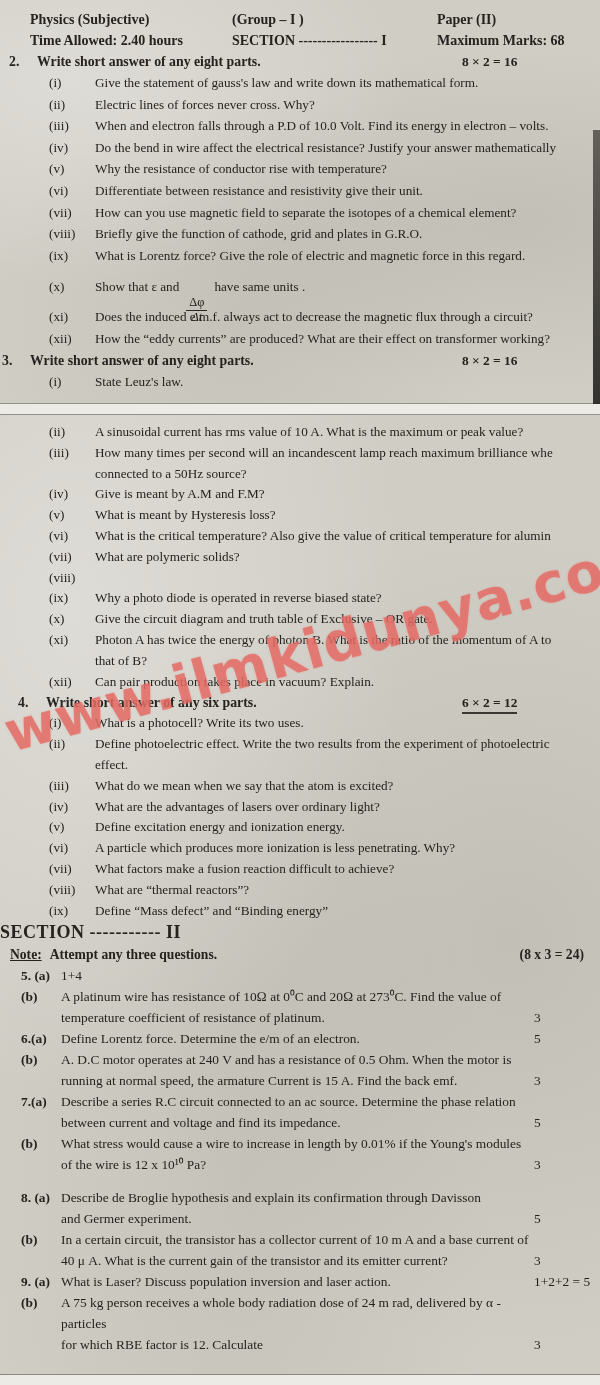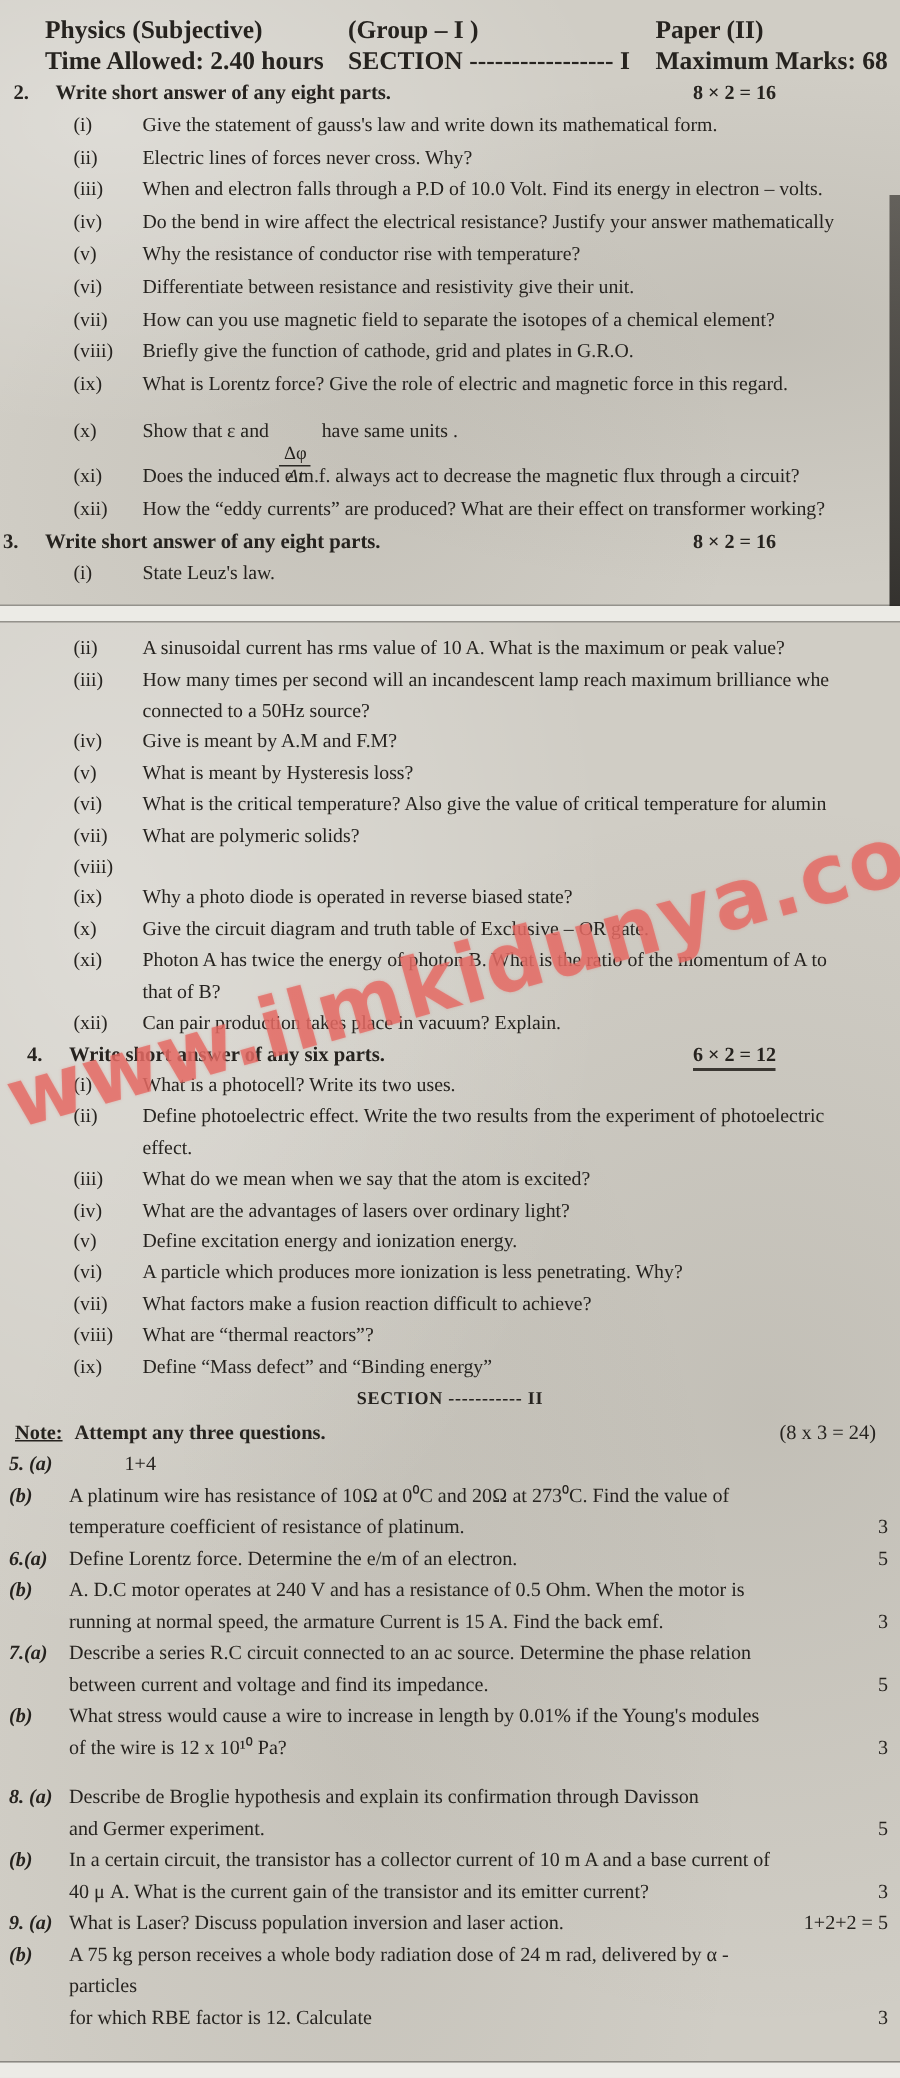--- a/index.html
+++ b/index.html
@@ -11,21 +11,21 @@
          radial-gradient(ellipse at 12% 20%, rgba(255,255,255,0.30), transparent 45%),
          radial-gradient(ellipse at 85% 55%, rgba(95,90,78,0.12), transparent 55%),
          radial-gradient(ellipse at 40% 80%, rgba(110,104,92,0.10), transparent 50%),
          #d0cdc5;}
   .seg1{top:0;height:404px;border-bottom:1px solid #94928c;padding-top:9px;}
   .seg2{top:414px;height:961px;border-top:1px solid #94928c;border-bottom:1px solid #8a8882;
         padding-top:7px;overflow:hidden;}
   .edge-strip{position:absolute;right:0;top:130px;width:7px;height:274px;
         background:linear-gradient(to bottom,rgba(45,42,38,0.65),rgba(35,33,30,0.9));}
   
-  .hrow{display:flex;line-height:21px;font-size:17px;font-weight:bold;}
+  .hrow{display:flex;line-height:21px;font-size:14px;font-weight:bold;}
   .hc1{flex:1;padding-left:30px;}
   .hc2{width:205px;flex:none;}
   .hc3{width:163px;flex:none;}
   
   .qhead{display:flex;line-height:21px;font-size:13.8px;font-weight:bold;}
   .qhead .qnum{width:28px;margin-left:9px;flex:none;}
   .qhead.q3 .qnum{margin-left:2px;}
   .qhead.q4 .qnum{margin-left:18px;}
   .qhead .qtitle{flex:1;}
   .qhead .qmarks{width:138px;flex:none;font-size:13.4px;}
@@ -35,31 +35,31 @@
   .seg2 .item{line-height:20.8px;}
   .item .lbl{width:46px;margin-left:49px;flex:none;}
   .item .txt{flex:1;white-space:pre-line;padding-right:6px;}
   
   .eq{align-items:center;height:40px;}
   .eqtxt{display:flex;align-items:center;gap:7px;white-space:normal;}
   .frac{display:inline-flex;flex-direction:column;align-items:center;font-size:12.4px;line-height:1.12;margin-top:48px;}
   .frac .ftop{border-bottom:1.3px solid #2a2824;padding:0 3px;}
   .frac .fbot{font-style:italic;padding:0 3px;}
   
-  .sec2head{text-align:center;font-weight:bold;font-size:12px;line-height:23px;letter-spacing:0.5px;}
+  .sec2head{font-weight:bold;font-size:18px;line-height:23px;letter-spacing:0.5px;}
   
   .noterow{display:flex;line-height:21px;font-size:13.6px;font-weight:bold;}
   .noterow .nlabel{margin-left:10px;text-decoration:underline;}
   .noterow .ntext{margin-left:8px;}
-  .noterow .nmarks{margin-left:auto;padding-right:16px;font-weight:normal;}
+  .noterow .nmarks{margin-left:auto;padding-right:16px;font-weight:bold;}
   
   .lq{display:flex;line-height:21px;font-size:13.4px;}
-  .lq .lbl{width:40px;margin-left:6px;flex:none;font-weight:bold;font-style:italic;}
+  .lq .lbl{width:40px;margin-left:21px;flex:none;font-weight:bold;}
   .lq .txt{flex:1;white-space:pre-line;}
-  .lq .mk{flex:none;min-width:58px;text-align:right;padding-right:8px;align-self:flex-end;}
+  .lq .mk{flex:none;min-width:58px;text-align:left;padding-right:8px;align-self:flex-end;}
   .spacer{height:12px;}
   
   .watermark{position:absolute;left:6px;top:702px;width:640px;
      transform:rotate(-15.5deg);transform-origin:0 50%;
      font-family:"DejaVu Sans",sans-serif;font-weight:bold;font-size:55px;letter-spacing:1px;
      color:rgba(228,105,99,0.78);text-shadow:0 0 2px rgba(228,105,99,0.35);
      pointer-events:none;z-index:5;white-space:nowrap;}
 </style>
 </head>
 <body>

